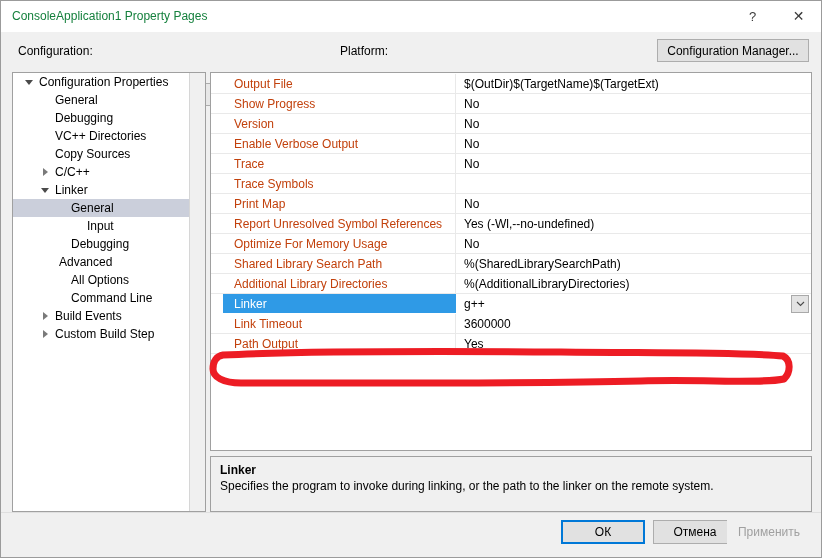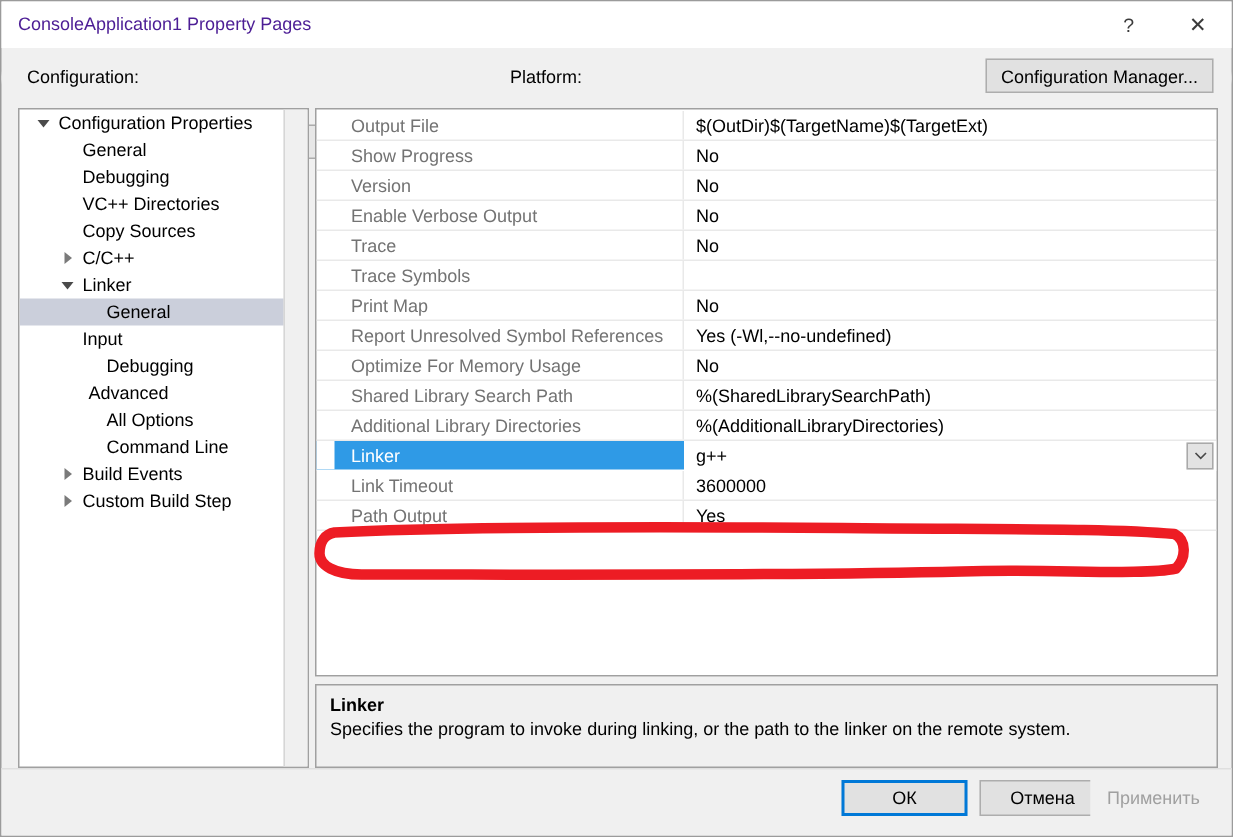--- a/index.html
+++ b/index.html
@@ -32,21 +32,21 @@
   #titlebar {
     height: 31px;
     background: #ffffff;
     position: relative;
     flex: 0 0 auto;
   }
   #title-text {
     position: absolute;
     left: 11px; top: 8px;
     font-size: 12px;
-    color: #4c1d95;
+    color: #15803d;
     white-space: nowrap;
   }
   .caption-btn {
     position: absolute;
     top: 0;
     width: 45px; height: 30px;
     display: flex; align-items: center; justify-content: center;
     background: transparent;
     border: none;
     cursor: default;
@@ -204,21 +204,21 @@
     border-bottom: 1px solid #e9e9e9;
     box-sizing: border-box;
     cursor: default;
   }
   .grid-row .cell-name {
     width: 245px;
     flex: 0 0 auto;
     padding-left: 23px;
     box-sizing: border-box;
     font-size: 12px;
-    color: #737373;
+    color: #c2410c;
     white-space: nowrap;
     overflow: hidden;
     border-right: 1px solid #e9e9e9;
     height: 100%;
     display: flex;
     align-items: center;
   }
   .grid-row .cell-value {
     flex: 1 1 auto;
     padding-left: 8px;
@@ -402,21 +402,21 @@
           <div class="tree-item" style="padding-left: 24px;">
             <span class="tree-expander">
               <i class="tri tri-expanded"></i>
             </span>
             <span class="tree-label">Linker</span>
           </div>
           <div class="tree-item selected" style="padding-left: 40px;">
             <span class="tree-expander"></span>
             <span class="tree-label">General</span>
           </div>
-          <div class="tree-item" style="padding-left: 24px;">
+          <div class="tree-item" style="padding-left: 56px;">
             <span class="tree-expander"></span>
             <span class="tree-label">Input</span>
           </div>
           <div class="tree-item" style="padding-left: 40px;">
             <span class="tree-expander"></span>
             <span class="tree-label">Debugging</span>
           </div>
           <div class="tree-item" style="padding-left: 28px;">
             <span class="tree-expander"></span>
             <span class="tree-label">Advanced</span>

